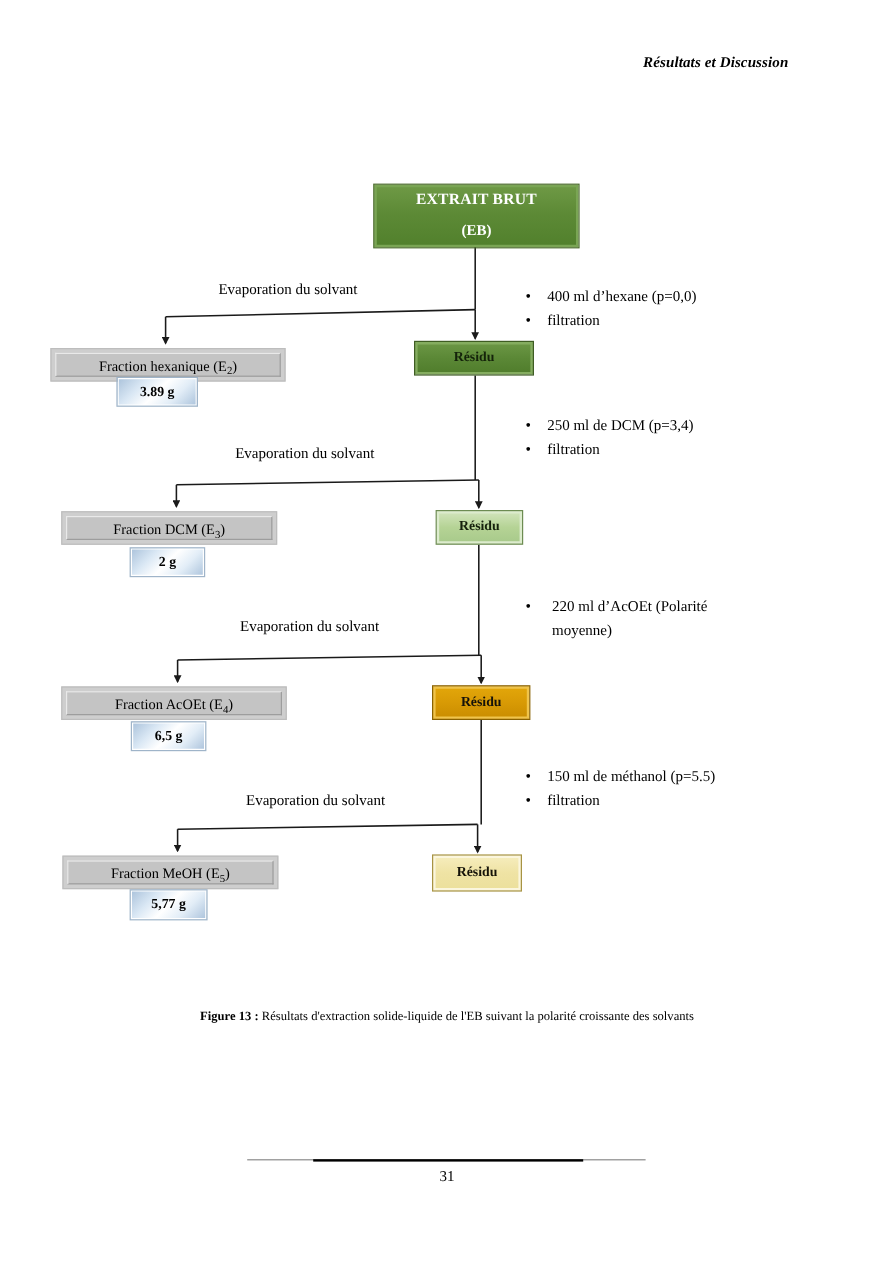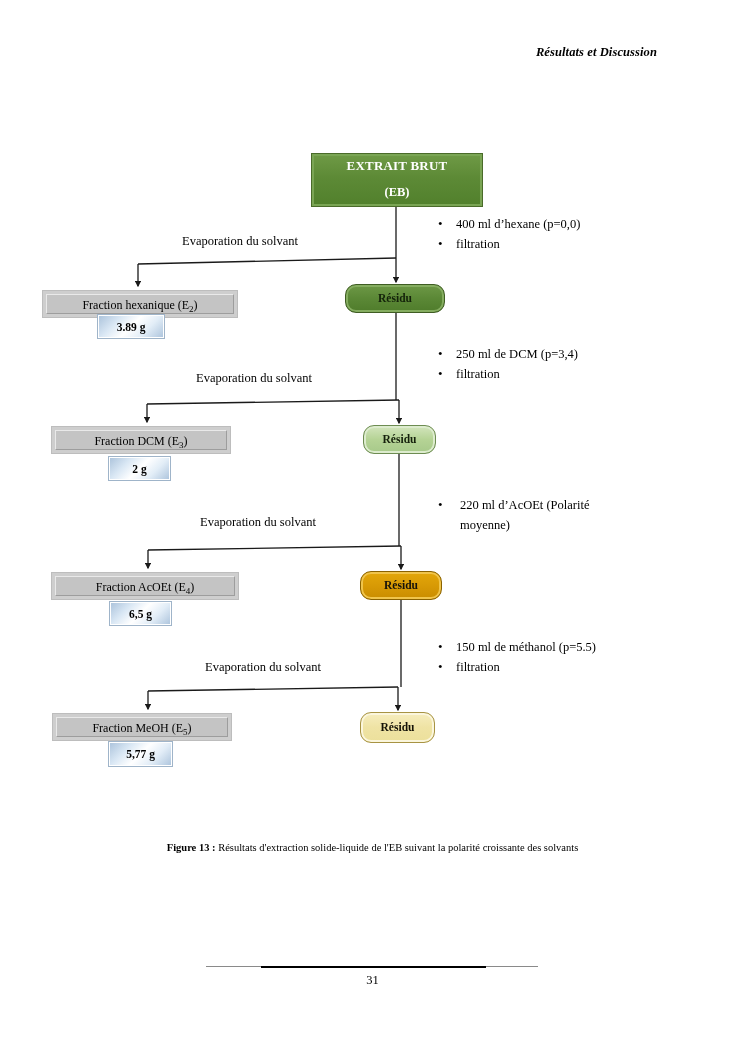--- a/index.html
+++ b/index.html
@@ -77,21 +77,20 @@
   
   .residu {
     text-align: center;
     font-weight: bold;
     font-size: 11.5px;
     line-height: 1;
     box-sizing: border-box;
     display: flex;
     align-items: center;
     justify-content: center;
-    border-radius: 11px;
   }
   .residu-1 {
     left: 345px; top: 284px; width: 100px; height: 29px;
     border: 1px solid #3f5d23;
     background: linear-gradient(180deg, #6d9846 0%, #5b8836 50%, #4f7c2b 100%);
     box-shadow: inset 0 0 0 2px #85ad60;
     color: #14230a;
   }
   .residu-2 {
     left: 363px; top: 425px; width: 73px; height: 29px;
@@ -191,21 +190,21 @@
     padding-left: 26px;
     margin: 0;
   }
   .bullets .bullet::before {
     content: "\2022";
     position: absolute;
     left: 8px;
     top: 0;
     font-size: 13px;
   }
-  .bul-1 { left: 430px; top: 214px; }
+  .bul-1 { left: 430px; top: 237px; }
   .bul-2 { left: 430px; top: 344px; }
   .bul-3 { left: 430px; top: 495px; }
   .bul-4 { left: 430px; top: 637px; }
   .bul-3 .bullet { padding-left: 30px; }
 
   
   .caption {
     position: absolute;
     left: 0;
     right: 0;

